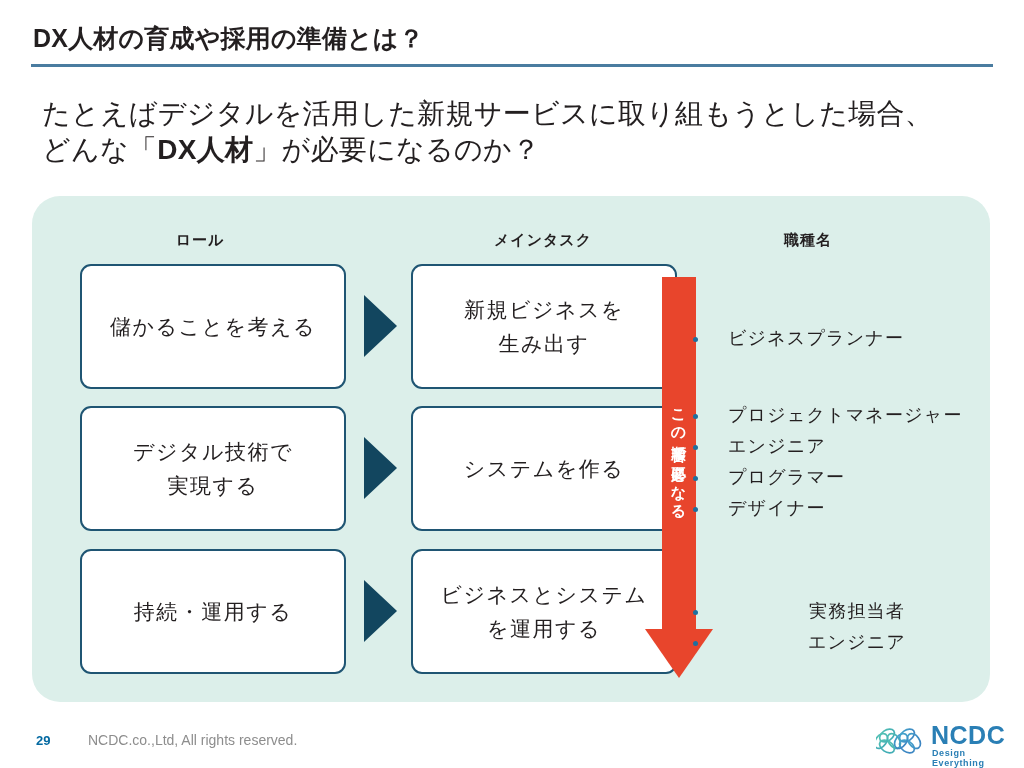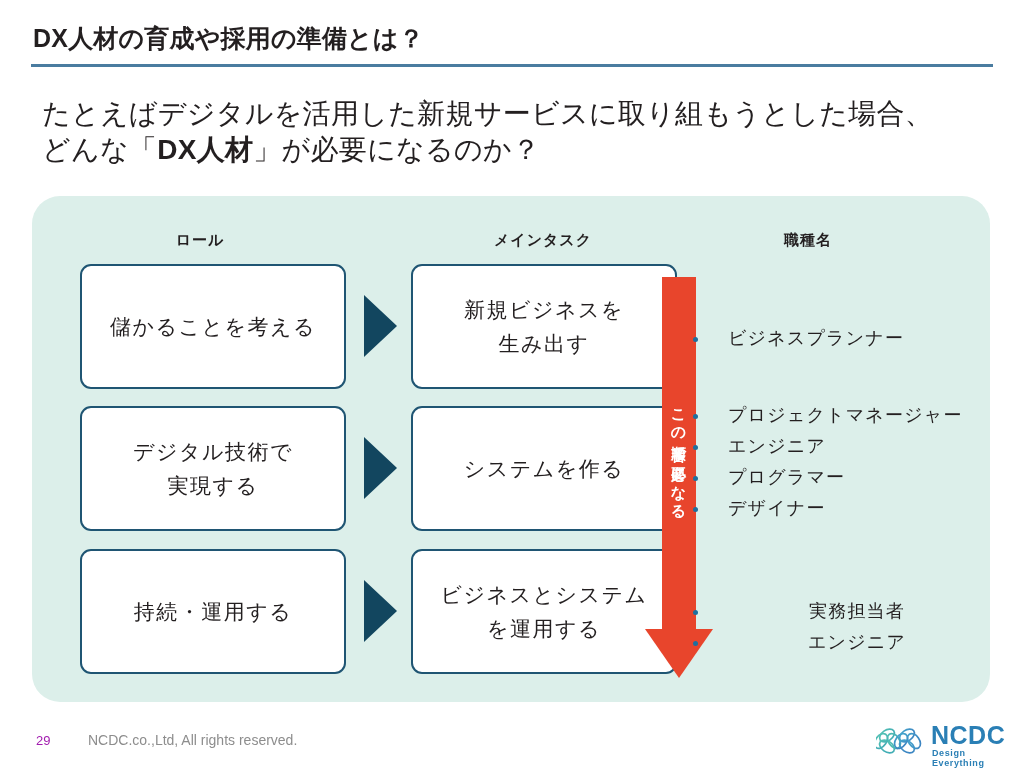--- a/index.html
+++ b/index.html
@@ -193,21 +193,22 @@
   #job-list-1 { top: 291px; margin-top: 32px; }
   #job-list-2 { top: 400px; }
   #job-list-3 { top: 596px; text-align: center; }
 
   
   #footer-page {
     position: absolute;
     left: 36px;
     top: 733px;
     font-size: 13px;
-    color: #a21caf;
+    color: #0369a1;
+    font-weight: bold;
   }
   #footer-copy {
     position: absolute;
     left: 88px;
     top: 732px;
     font-size: 14px;
     color: #8d8d8d;
     letter-spacing: 0;
   }
 

